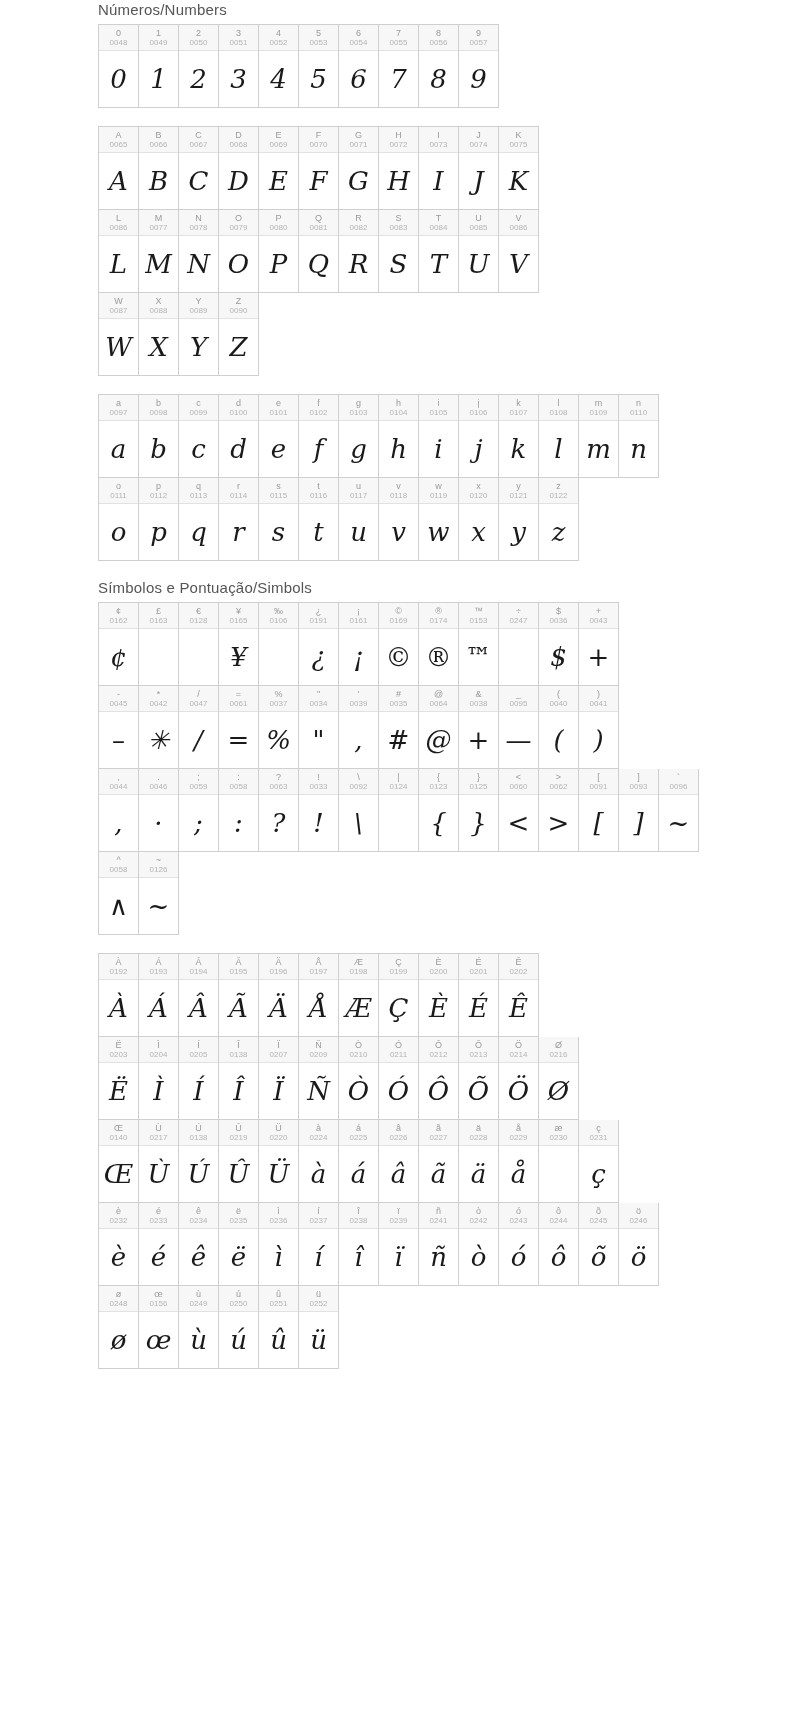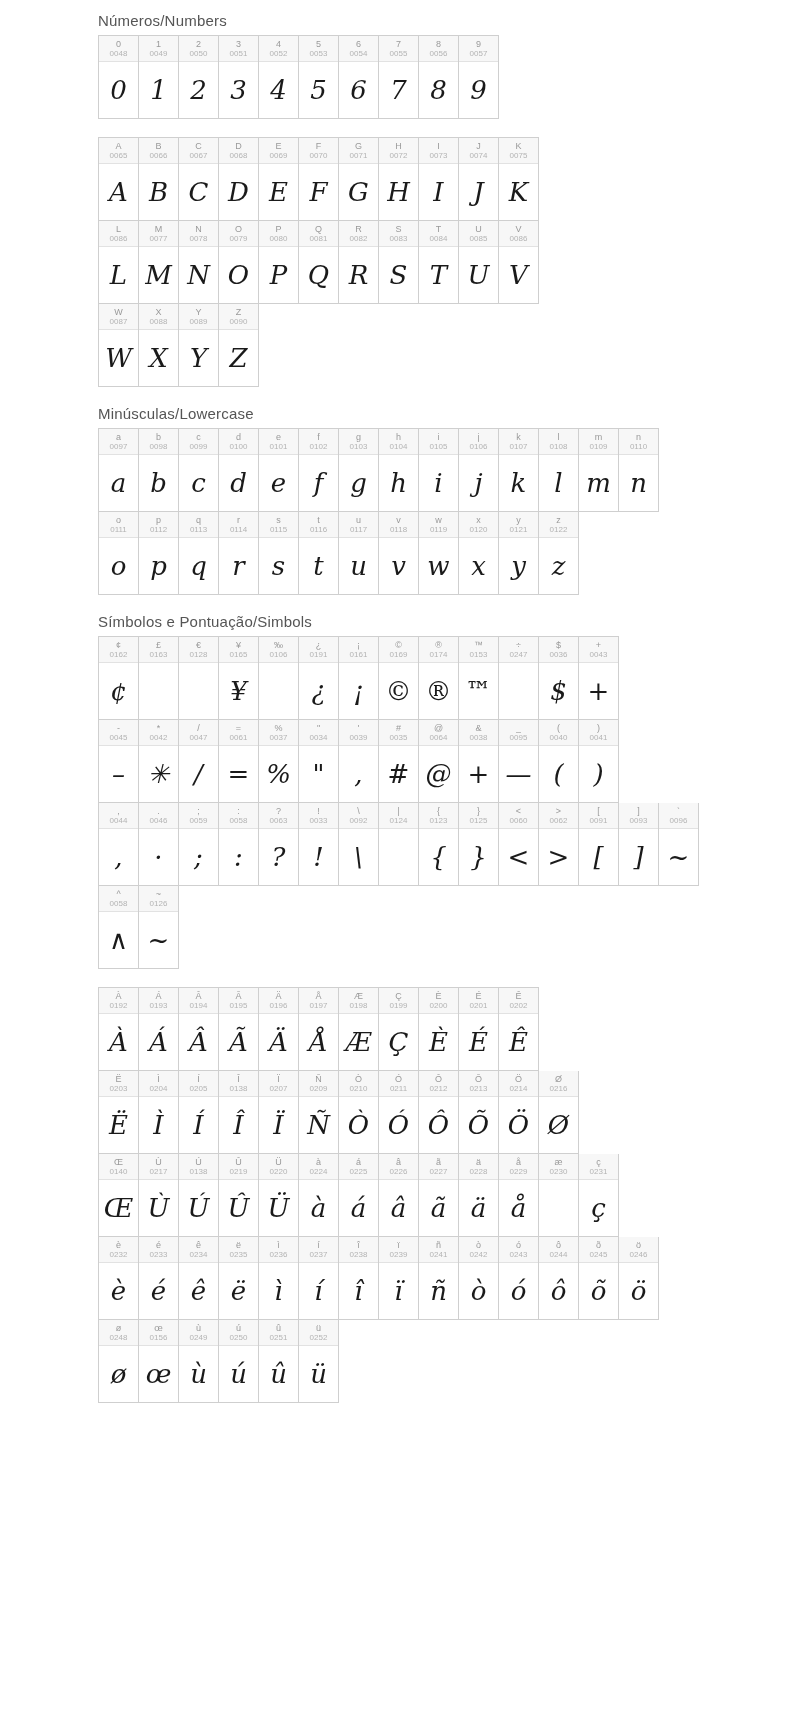--- a/index.html
+++ b/index.html
@@ -7,21 +7,21 @@
     padding: 0;
     background: #ffffff;
   }
   body {
     width: 800px;
     font-family: "Liberation Sans", sans-serif;
     color: #333333;
   }
   .page {
     width: 672px;
-    padding-top: 12px;
+    padding-top: 1px;
     box-sizing: border-box;
   }
   .section {
     margin-bottom: 18px;
   }
   .section-title {
     font-size: 15px;
     color: #555555;
     font-weight: normal;
     margin: 0 0 6px 0;
@@ -430,21 +430,20 @@
                 <div class="glyph-code">0090</div>
               </div>
               <div class="glyph-body">
                 <span class="glyph-sample">Z</span>
               </div>
             </div>
           </div>
         </div>
       </div>
       <div class="section">
-        <h2 class="section-title">Minúsculas/Lowercase</h2>
         <div class="rows">
           <div class="glyph-row">
             <div class="glyph-cell">
               <div class="glyph-head">
                 <div class="glyph-char">a</div>
                 <div class="glyph-code">0097</div>
               </div>
               <div class="glyph-body">
                 <span class="glyph-sample">a</span>
               </div>

